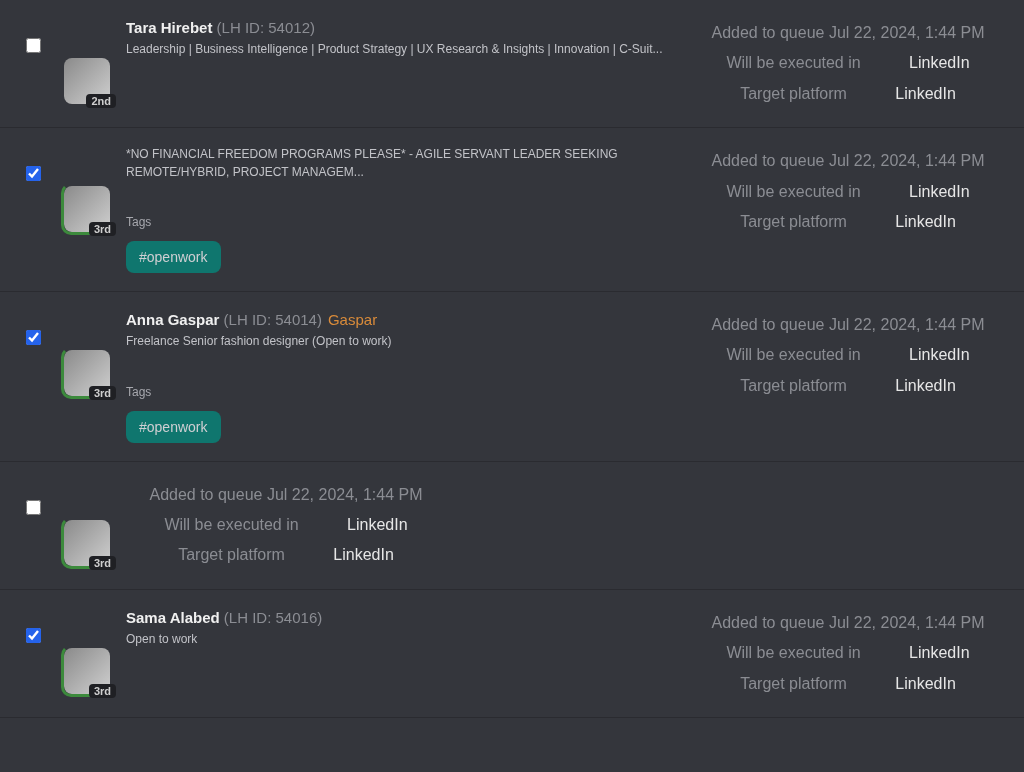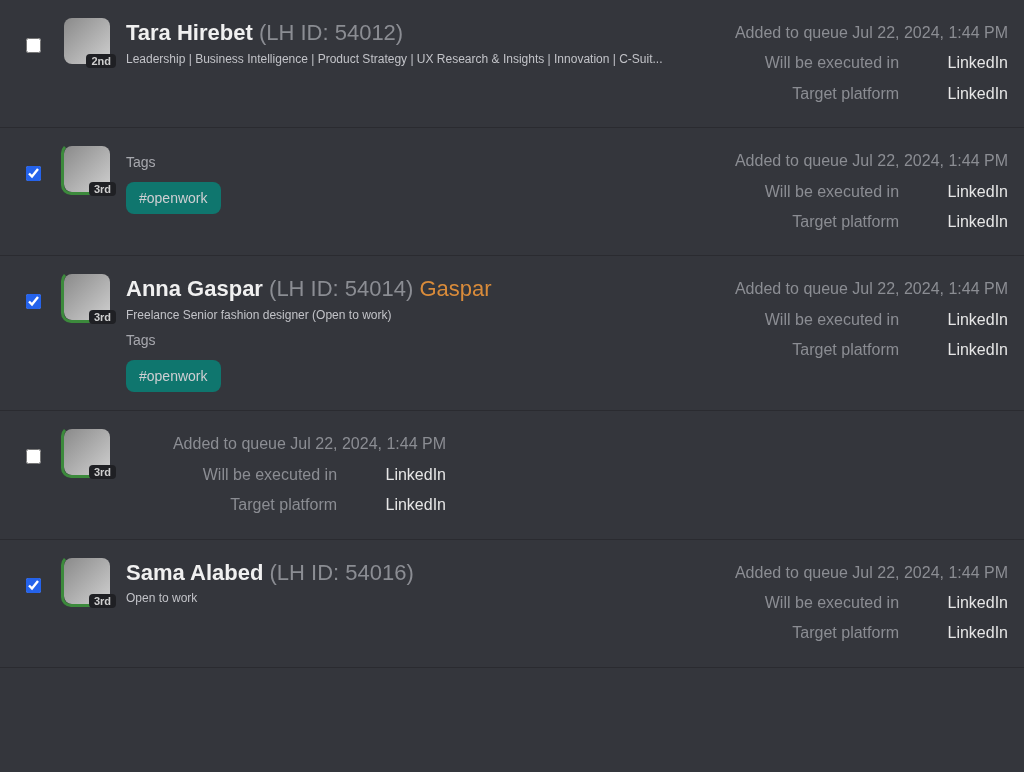--- a/index.html
+++ b/index.html
@@ -32,20 +32,21 @@
   }
   .avatar-col {
     width: 48px;
     display: flex;
     align-items: flex-start;
   }
   .avatar-wrap {
     position: relative;
     width: 46px;
     height: 46px;
+    margin-top: 40px;
   }
   .avatar {
     width: 46px;
     height: 46px;
     border-radius: 8px;
     background: linear-gradient(135deg, #8a8a8a, #d0d0d0);
     display: block;
   }
   .conn-badge {
     position: absolute;
@@ -68,21 +69,21 @@
     border-bottom-color: #3c8a3c;
     border-left-color: #3c8a3c;
     border-radius: 10px;
     pointer-events: none;
   }
   .main-col {
     flex: 1;
     min-width: 0;
   }
   .name-line {
-    font-size: 22px;
+    font-size: 15px;
     line-height: 1.35;
     margin-bottom: 3px;
   }
   .name {
     color: #f0f0f0;
     font-weight: 600;
   }
   .lhid {
     color: #8b8d93;
     font-weight: 500;
@@ -93,37 +94,37 @@
     margin-left: 6px;
   }
   .headline {
     color: #c2c3c8;
     font-size: 12px;
     line-height: 1.45;
     max-width: 540px;
   }
   .tags-label {
     color: #a7a8ae;
-    font-size: 14px;
-    margin-top: 8px;
+    font-size: 12px;
+    margin-top: 34px;
   }
   .tag-row {
     margin-top: 12px;
   }
   .tag {
     display: inline-block;
     background: #0f766e;
     color: #cfcfd3;
     font-size: 14px;
     padding: 8px 13px;
     border-radius: 8px;
   }
   .meta-col {
     width: 320px;
-    text-align: right;
+    text-align: center;
     font-size: 16px;
     color: #8b8d93;
     line-height: 1.9;
   }
   .platform {
     color: #e6e6e6;
     padding-left: 44px;
   }
 </style>
 </head>
@@ -155,20 +156,21 @@
         <input type="checkbox" checked="" style="">
       </div>
       <div class="avatar-col">
         <div class="avatar-wrap">
           <div class="avatar"></div>
           <div class="open-arc"></div>
           <div class="conn-badge">3rd</div>
         </div>
       </div>
       <div class="main-col">
+        <div class="headline">*NO FINANCIAL FREEDOM PROGRAMS PLEASE* - AGILE SERVANT LEADER SEEKING REMOTE/HYBRID, PROJECT MANAGEM...</div>
         <div class="tags-label">Tags</div>
         <div class="tag-row"><span class="tag">#openwork</span></div>
       </div>
       <div class="meta-col">
         <div><span>Added to queue </span><span>Jul 22, 2024, 1:44 PM</span></div>
         <div><span>Will be executed in </span><span class="platform">LinkedIn</span></div>
         <div><span>Target platform </span><span class="platform">LinkedIn</span></div>
       </div>
     </div>
     <div class="row">

